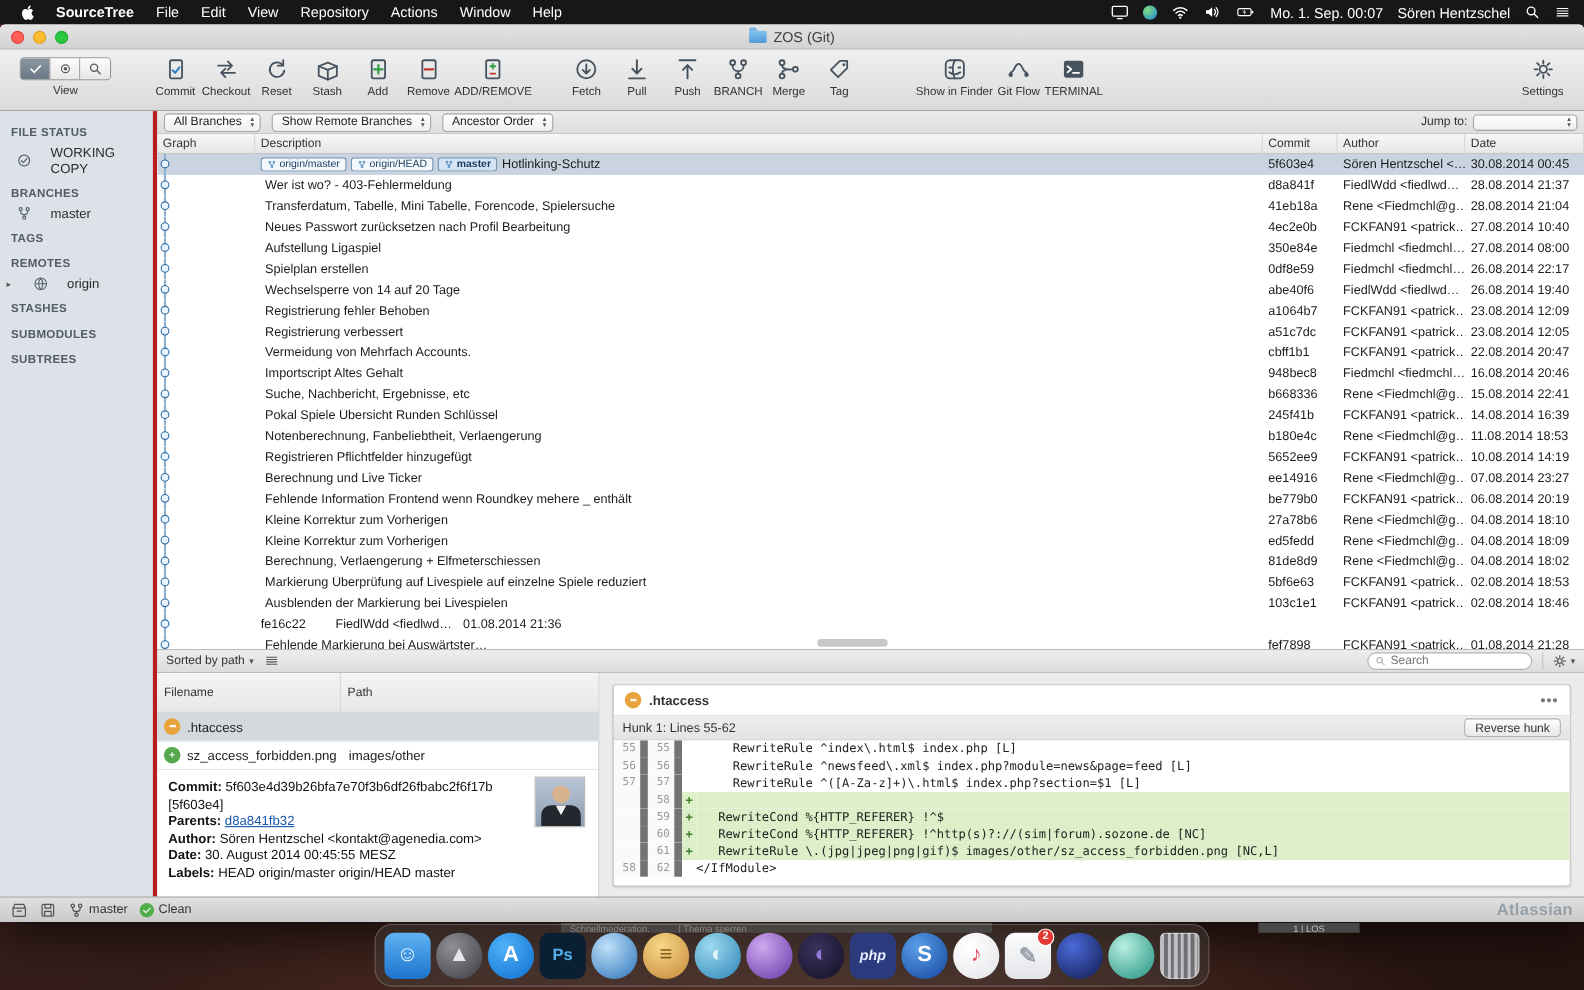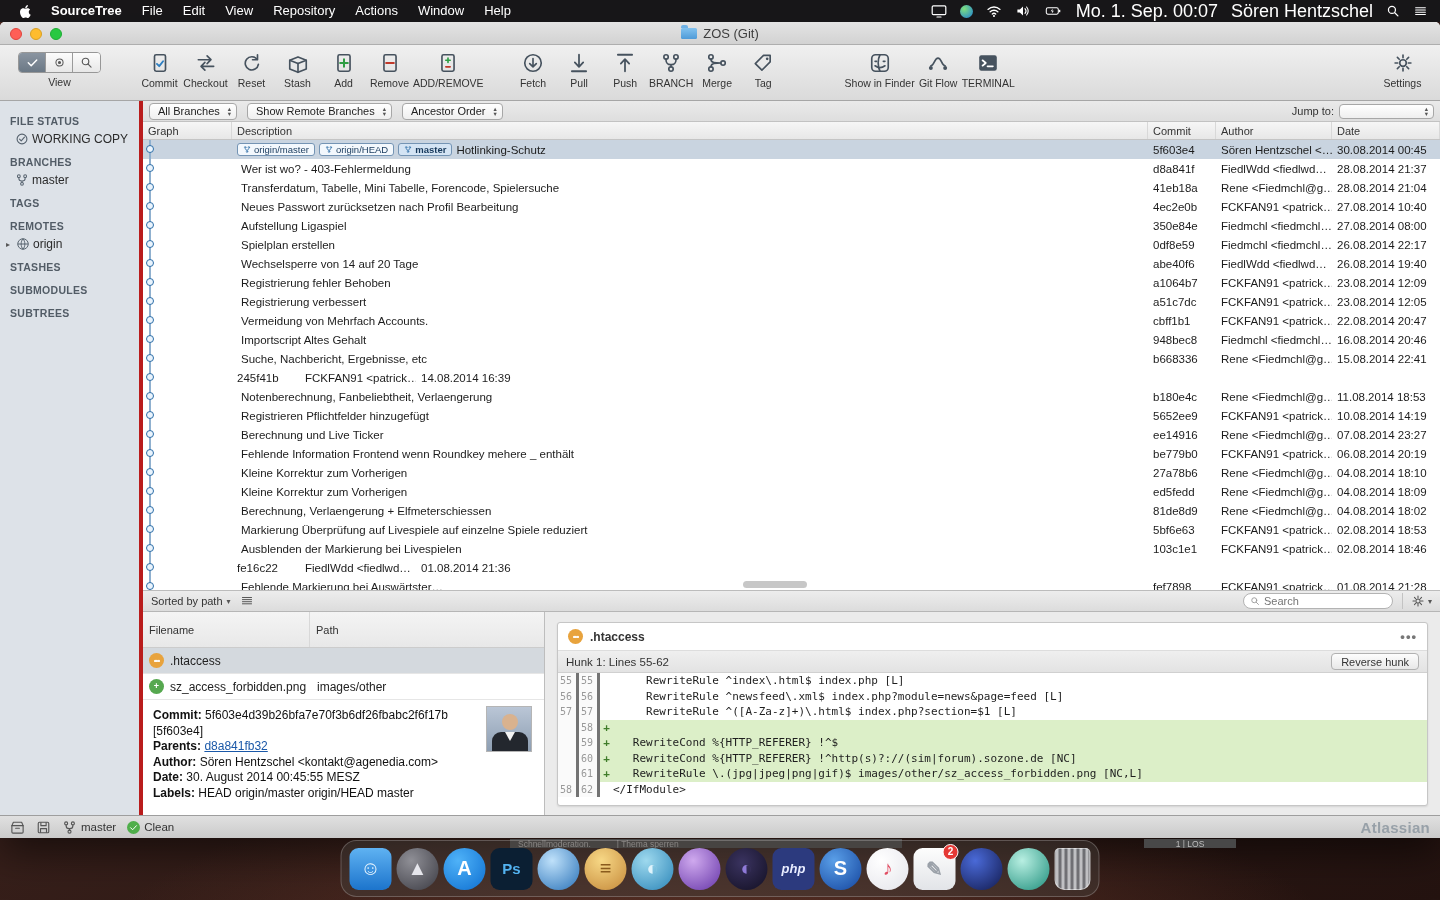--- a/index.html
+++ b/index.html
@@ -6,21 +6,21 @@
   html,body{width:1440px;height:900px;overflow:hidden;font-family:"Liberation Sans",sans-serif}
   .desktop{position:absolute;inset:0;background:
     radial-gradient(1100px 420px at 50% 112%, #6b3a2c 0%, rgba(0,0,0,0) 60%),
     linear-gradient(150deg,#4e2a23 0%,#38201b 45%,#241310 100%);}
   svg{display:block}
   
   .menubar{position:absolute;top:0;left:0;right:0;height:22px;background:rgba(22,22,24,.96);color:#fff;
     display:flex;align-items:center;font-size:13px;padding:0 8px;z-index:60}
   .mb-item{padding:0 10px;line-height:22px;white-space:nowrap}
   .mb-app{font-weight:bold}
-  .mb-right{margin-left:auto;display:flex;align-items:center;gap:13px;font-size:18px;padding-right:4px}
+  .mb-right{margin-left:auto;display:flex;align-items:center;gap:13px;font-size:13px;padding-right:4px}
   .mb-right svg{color:#fff}
   .mb-ico{display:flex;align-items:center}
   .disc{width:13px;height:13px;border-radius:50%;background:radial-gradient(circle at 32% 30%,#7fe07f,#1d7fd4)}
   
   .window{position:absolute;top:22px;left:0;width:1440px;height:816px;background:#fff;border-radius:5px 5px 0 0;
     box-shadow:0 14px 40px rgba(0,0,0,.55);overflow:hidden;display:flex;flex-direction:column}
   .titlebar{height:23px;flex:none;background:linear-gradient(#e4e4e4,#d2d2d2);border-bottom:1px solid #aeaeae;
     position:relative;display:flex;align-items:center;justify-content:center}
   .traffic{position:absolute;left:10px;top:5.5px;display:flex;gap:8px}
   .tl{width:12px;height:12px;border-radius:50%}
@@ -38,21 +38,21 @@
   .seg.sel{background:linear-gradient(#8a95a1,#6b7885);color:#fff}
   .seg svg{width:13px;height:13px}
   .tb-label{font-size:10.5px;color:#333;margin-top:3px;white-space:nowrap}
   .tb-btn{display:flex;flex-direction:column;align-items:center;min-width:45px;margin-right:1px}
   .tb-btn svg{width:22px;height:22px;color:#46525e}
   .settings-btn{margin-left:auto}
   
   .main{flex:1;display:flex;min-height:0}
   .sidebar{width:143px;flex:none;background:#dde2e8;border-right:4px solid #b91c1c;padding-top:6px;overflow:hidden}
   .sb-title{font-size:10.5px;font-weight:bold;color:#525c66;padding:8px 10px 3px;letter-spacing:.3px}
-  .sb-item{display:flex;align-items:center;gap:3px;padding:2px 6px 2px 15px;font-size:12px;color:#2b2b2b}
+  .sb-item{display:flex;align-items:center;gap:17px;padding:2px 6px 2px 15px;font-size:12px;color:#2b2b2b}
   .sb-item svg{width:14px;height:14px;color:#57636f;flex:none}
   .disclose{font-size:8px;color:#555;width:7px;margin-left:-9px}
   .disclose:empty{display:none}
   .content{flex:1;display:flex;flex-direction:column;min-width:0}
   
   .filterbar{height:21px;flex:none;background:linear-gradient(#eaeaea,#dedede);border-bottom:1px solid #c2c2c2;
     display:flex;align-items:center;padding:0 6px;gap:10px;font-size:11px;color:#333}
   .dd{height:17px;background:linear-gradient(#fff,#efefef);border:1px solid #a7a7a7;border-radius:4px;
     display:flex;align-items:center;padding:0 5px 0 8px;gap:8px;font-size:11px;color:#222;justify-content:space-between}
   .chev{display:flex;flex-direction:column;font-size:6.5px;line-height:5px;color:#555}
@@ -116,21 +116,21 @@
   .av-body{position:absolute;left:5px;top:25px;width:36px;height:22px;border-radius:9px 9px 0 0;background:#23272e}
   .av-shirt{position:absolute;left:18px;top:25px;width:10px;height:9px;background:#f2f2f2;clip-path:polygon(0 0,100% 0,50% 100%)}
   .right-panel{flex:1;background:#ebebeb;padding:10px 12px;min-width:0}
   .diff-card{background:#fff;border:1px solid #c6c6c6;border-radius:3px;height:100%;display:flex;flex-direction:column;overflow:hidden;box-shadow:0 1px 2px rgba(0,0,0,.1)}
   .diff-head{height:28px;flex:none;display:flex;align-items:center;gap:7px;padding:0 10px;border-bottom:1px solid #ddd;font-size:12px;color:#333;font-weight:bold}
   .dots-btn{margin-left:auto;color:#777;font-size:13px;letter-spacing:1px;font-weight:bold}
   .hunk-head{height:22px;flex:none;background:linear-gradient(#efefef,#e3e3e3);border-bottom:1px solid #d0d0d0;display:flex;align-items:center;padding:0 8px;font-size:11.5px;color:#333}
   .rev-btn{margin-left:auto;height:17px;padding:0 9px;background:linear-gradient(#fdfdfd,#e8e8e8);border:1px solid #b1b1b1;border-radius:4px;font-size:11px;color:#333;display:flex;align-items:center}
   .diff-body{flex:1;font-family:"DejaVu Sans Mono",monospace;font-size:11px;overflow:hidden}
   .dline{display:flex;height:15.5px}
-  .dnum{width:21px;flex:none;padding-right:4px;color:#999;font-size:10px;background:#fafafa;border-right:3px solid #737373;display:flex;align-items:center;justify-content:flex-end}
+  .dnum{width:31px;flex:none;padding-right:4px;color:#999;font-size:10px;background:#fafafa;border-right:7px solid #737373;display:flex;align-items:center;justify-content:flex-end}
   .dsign{width:13px;flex:none;color:#3f7d2a;display:flex;align-items:center;justify-content:center;font-weight:bold}
   .dtext{flex:1;white-space:pre;display:flex;align-items:center;color:#1e1e1e;overflow:hidden}
   .dline.add .dsign,.dline.add .dtext{background:#dcefc8}
   
   .statusbar{height:23px;flex:none;background:linear-gradient(#e0e0e0,#cacaca);border-top:1px solid #9e9e9e;
     display:flex;align-items:center;padding:0 10px;gap:11px;font-size:11.5px;color:#333}
   .statusbar svg{width:15px;height:15px;color:#555}
   .sb-group{display:flex;align-items:center;gap:4px}
   .clean-dot{width:13px;height:13px;border-radius:50%;background:#4fae4a;display:flex;align-items:center;justify-content:center}
   .clean-dot svg{width:9px;height:9px;color:#fff}
@@ -506,21 +506,21 @@
               <use href="#i-merge"></use>
             </svg>
             <span class="tb-label">Merge</span>
           </span>
           <span class="tb-btn">
             <svg>
               <use href="#i-tag"></use>
             </svg>
             <span class="tb-label">Tag</span>
           </span>
-          <span class="tb-btn" style="margin-left: 58px; justify-content: flex-end;">
+          <span class="tb-btn" style="margin-left: 46px; justify-content: flex-end;">
             <svg>
               <use href="#i-finder"></use>
             </svg>
             <span class="tb-label">Show in Finder</span>
           </span>
           <span class="tb-btn">
             <svg>
               <use href="#i-gitflow"></use>
             </svg>
             <span class="tb-label">Git Flow</span>
@@ -827,20 +827,26 @@
                 </span>
                 <span class="desc">Suche, Nachbericht, Ergebnisse, etc</span>
               </span>
               <span class="cell c-commit">b668336</span>
               <span class="cell c-author">Rene &lt;Fiedmchl@g…</span>
               <span class="cell c-date">15.08.2014 22:41</span>
             </div>
             <div class="row">
               <span class="cell c-graph g-cell">
                 <span class="dot"></span>
+              </span>
+              <span class="cell c-desc desc-cell">
+                <span class="badges">
+                  
+                </span>
+                <span class="desc">Pokal Spiele Übersicht Runden Schlüssel</span>
               </span>
               <span class="cell c-commit">245f41b</span>
               <span class="cell c-author">FCKFAN91 &lt;patrick…</span>
               <span class="cell c-date">14.08.2014 16:39</span>
             </div>
             <div class="row">
               <span class="cell c-graph g-cell">
                 <span class="dot"></span>
               </span>
               <span class="cell c-desc desc-cell">

